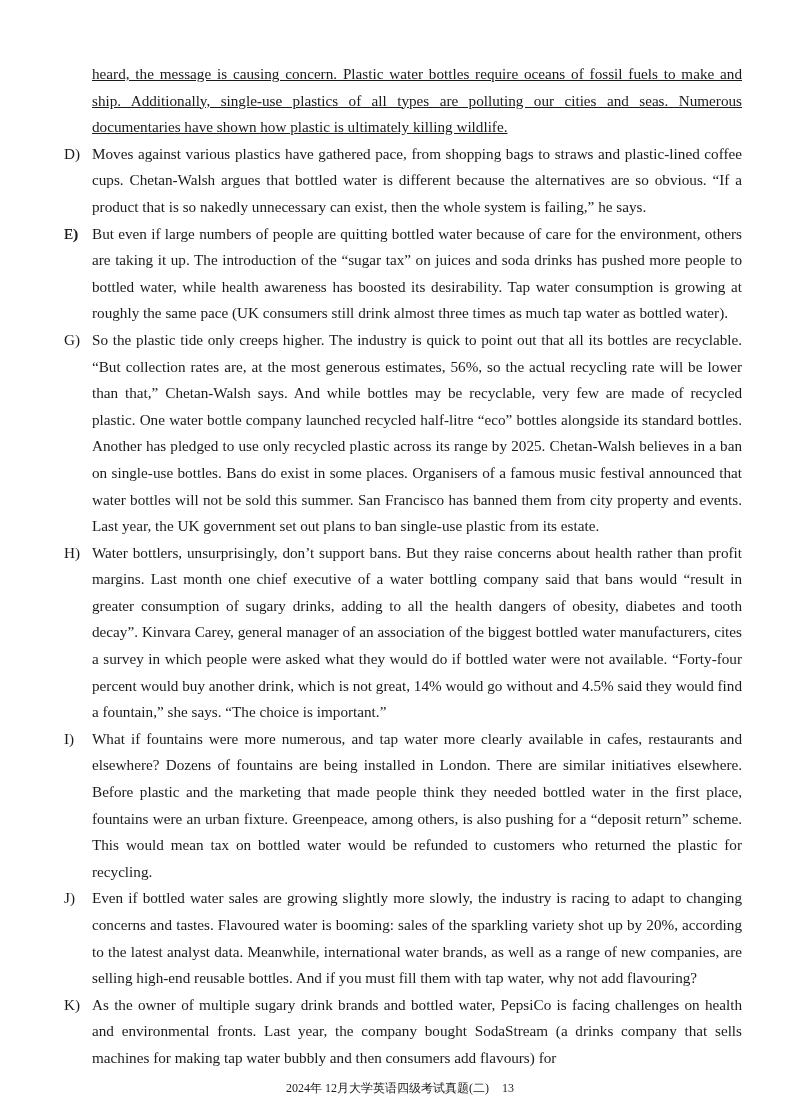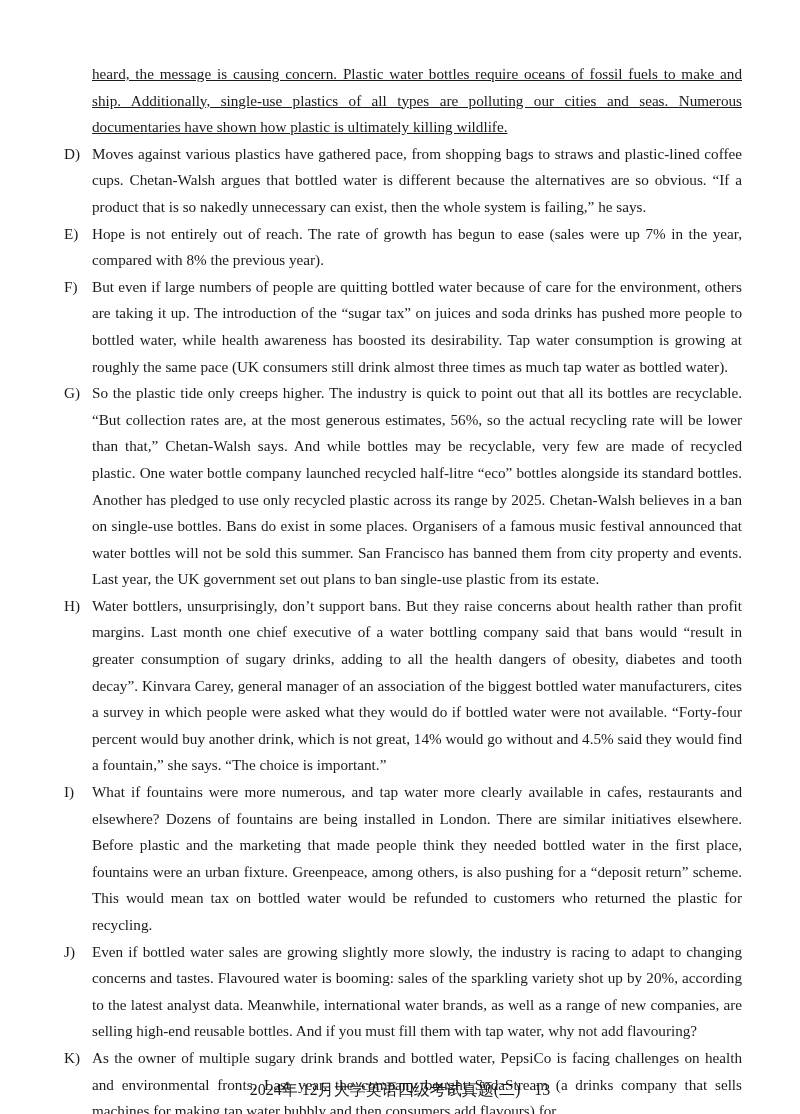--- a/index.html
+++ b/index.html
@@ -10,41 +10,40 @@
   }
   .page {
     position: absolute; left: 64px; top: 61px; width: 678px;
     font-size: 15.2px; line-height: 26.6px;
   }
   .para { position: relative; padding-left: 28px; text-align: justify; text-align-last: left; }
   .para.cont { padding-left: 28px; text-decoration: underline; }
   .label { position: absolute; left: 0; top: 0; width: 28px; }
   .footer {
     position: absolute; left: 0; width: 800px; top: 1080px;
-    text-align: center; font-size: 16px; color: #1a1a1a;
+    text-align: center; font-size: 12px; color: #1a1a1a;
     font-family: "Liberation Serif", "DejaVu Serif", serif;
   }
   .footer .num { margin-left: 10px; }
 </style>
 </head>
 <body>
 
 <div class="page">
   <div class="para cont">
     <span>heard, the message is causing concern. Plastic water bottles require oceans of fossil fuels to make and ship. Additionally, single-use plastics of all types are polluting our cities and seas. Numerous documentaries have shown how plastic is ultimately killing wildlife.</span>
   </div>
 
   <div class="para">
     <span class="label">D)</span>
     <span>Moves against various plastics have gathered pace, from shopping bags to straws and plastic-lined coffee cups. Chetan-Walsh argues that bottled water is different because the alternatives are so obvious. “If a product that is so nakedly unnecessary can exist, then the whole system is failing,” he says.</span>
   </div>
 
   <div class="para">
     <span class="label">E)</span>
-    <span>Hope is not entirely out of reach. The rate of growth has begun to ease (sales were up 7% in the year, compared with 8% the previous year).</span>
   </div>
 
   <div class="para">
     <span class="label">F)</span>
     <span>But even if large numbers of people are quitting bottled water because of care for the environment, others are taking it up. The introduction of the “sugar tax” on juices and soda drinks has pushed more people to bottled water, while health awareness has boosted its desirability. Tap water consumption is growing at roughly the same pace (UK consumers still drink almost three times as much tap water as bottled water).</span>
   </div>
 
   <div class="para">
     <span class="label">G)</span>
     <span>So the plastic tide only creeps higher. The industry is quick to point out that all its bottles are recyclable. “But collection rates are, at the most generous estimates, 56%, so the actual recycling rate will be lower than that,” Chetan-Walsh says. And while bottles may be recyclable, very few are made of recycled plastic. One water bottle company launched recycled half-litre “eco” bottles alongside its standard bottles. Another has pledged to use only recycled plastic across its range by 2025. Chetan-Walsh believes in a ban on single-use bottles. Bans do exist in some places. Organisers of a famous music festival announced that water bottles will not be sold this summer. San Francisco has banned them from city property and events. Last year, the UK government set out plans to ban single-use plastic from its estate.</span>

